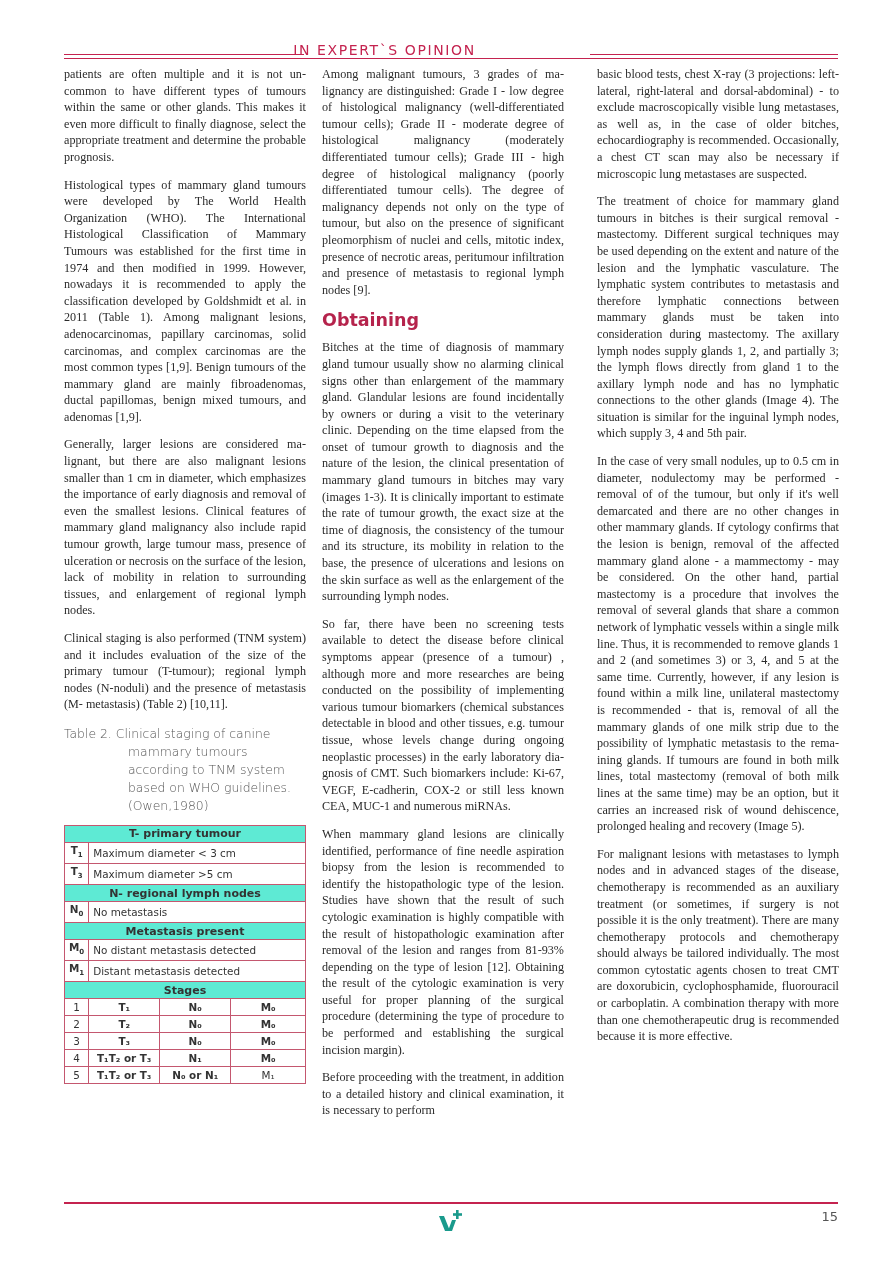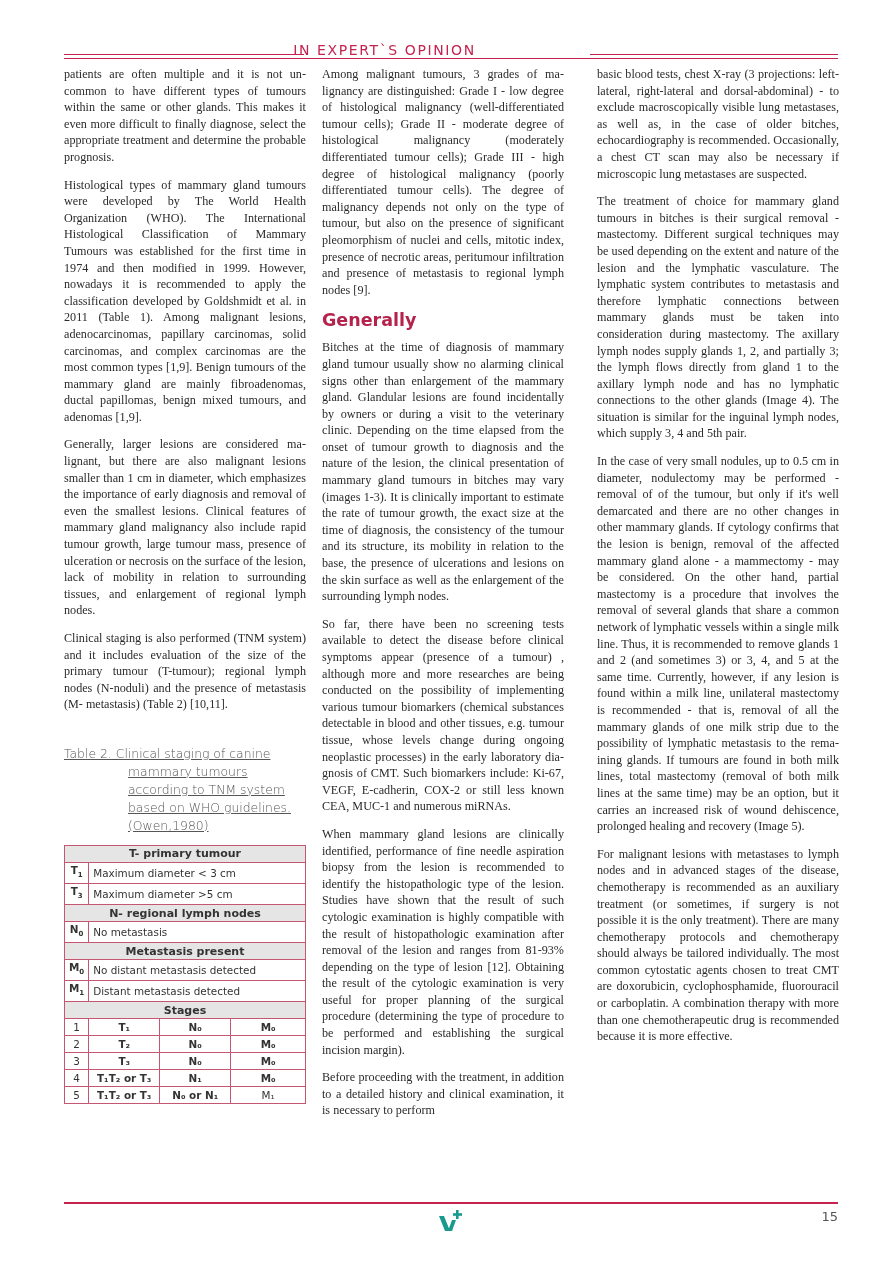--- a/index.html
+++ b/index.html
@@ -15,21 +15,21 @@
   #col2 { left:322px; }
   #col3 { left:597px; }
   h2 { font-family:"DejaVu Sans", "Liberation Sans", sans-serif; font-weight:bold; color:#b5234c;
        font-size:17.5px; margin:8px 0 8px 0; line-height:22px; }
   .caption { font-family:"DejaVu Sans", "Liberation Sans", sans-serif; font-size:12.4px;
              color:#555; line-height:18px; font-weight:300; margin:8px 0 10px 0; }
   .caption .cap-indent { display:block; padding-left:64px; }
   table.tnm { border-collapse:collapse; width:242px; font-family:"DejaVu Sans", "Liberation Sans", sans-serif;
               font-size:10.4px; color:#333; }
   table.tnm td { border:1px solid #c4576f; padding:0 4px; height:16px; line-height:15px; }
-  table.tnm td.sec { background:#e5e5e5; text-align:center; font-weight:bold; color:#333; font-size:11px; }
+  table.tnm td.sec { background:#5eead4; text-align:center; font-weight:bold; color:#333; font-size:11px; }
   table.tnm td.sym { width:15px; text-align:center; font-weight:bold; }
   table.tnm td.c { text-align:center; }
   table.tnm sub { font-size:7px; }
   .foot-line { position:absolute; top:1202px; left:64px; width:774px; height:2px; background:#c4234f; }
   .logo { position:absolute; top:1208px; left:437px; width:28px; height:24px; }
   .page-num { position:absolute; top:1209px; left:800px; width:38px; text-align:right;
               font-family:"DejaVu Sans", "Liberation Sans", sans-serif; font-size:13px; color:#555; }
 </style>
 </head>
 <body>
@@ -38,21 +38,21 @@
 <div class="hdr-line" style="top:54px;left:590px;width:248px;"></div>
 <div class="hdr-line" style="top:58px;left:64px;width:774px;"></div>
 <div class="hdr-title">IN EXPERT`S OPINION</div>
 
 <div class="col" id="col1">
   <p>patients are often multiple and it is not un­common to have different types of tumours within the same or other glands. This makes it even more difficult to finally diagnose, select the appropriate treatment and deter­mine the probable prognosis.</p>
   <p>Histological types of mammary gland tumours were developed by The World Health Organization (WHO). The Inter­national Histological Classification of Mammary Tumours was established for the first time in 1974 and then modified in 1999. However, nowadays it is recommended to apply the classification developed by Gold­shmidt et al. in 2011 (Table 1). Among ma­lignant lesions, adenocarcinomas, papillary carcinomas, solid carcinomas, and complex carcinomas are the most common types [1,9]. Benign tumours of the mammary gland are mainly fibroadenomas, ductal pa­pillomas, benign mixed tumours, and ade­nomas [1,9].</p>
   <p>Generally, larger lesions are considered ma­lignant, but there are also malignant lesions smaller than 1 cm in diameter, which em­phasizes the importance of early diagnosis and removal of even the smallest lesions. Clinical features of mammary gland mali­gnancy also include rapid tumour growth, large tumour mass, presence of ulceration or necrosis on the surface of the lesion, lack of mobility in relation to surrounding tissues, and enlargement of regional lymph nodes.</p>
   <p>Clinical staging is also performed (TNM system) and it includes evaluation of the size of the primary tumour (T-tumour); regional lymph nodes (N-noduli) and the presence of metastasis (M- metastasis) (Table 2) [10,11].</p>
 
-  <div class="caption" style="margin-top:32px;text-decoration:underline;">
+  <div class="caption" style="margin-top:12px;">
     <span>Table 2. Clinical staging of canine</span>
     <span class="cap-indent">mammary tumours</span>
     <span class="cap-indent">according to TNM system</span>
     <span class="cap-indent">based on WHO guidelines.</span>
     <span class="cap-indent">(Owen,1980)</span>
   </div>
 
   <table class="tnm">
     <tbody>
         <tr>
@@ -116,21 +116,21 @@
       <td class="c" style="font-weight:bold;">T₁T₂ or T₃</td>
       <td class="c" style="font-weight:bold;">N₀ or N₁</td>
       <td class="c" style="font-weight:normal;">M₁</td>
     </tr>
   </tbody>
     </table>
 </div>
 
 <div class="col" id="col2">
   <p>Among malignant tumours, 3 grades of ma­lignancy are distinguished: Grade I - low degree of histological malignancy (well-dif­ferentiated tumour cells); Grade II - mode­rate degree of histological malignancy (mo­derately differentiated tumour cells); Grade III - high degree of histological malignancy (poorly differentiated tumour cells). The degree of malignancy depends not only on the type of tumour, but also on the presence of significant pleomorphism of nuclei and cells, mitotic index, presence of necrotic areas, peritumour infiltration and presence of metastasis to regional lymph nodes [9].</p>
-  <h2>Generally</h2>
+  <h2>Obtaining</h2>
   <p>Bitches at the time of diagnosis of mammary gland tumour usually show no alarming clinical signs other than enlargement of the mammary gland. Glandular lesions are found incidentally by owners or during a visit to the veterinary clinic. Depen­ding on the time elapsed from the onset of tumour growth to diagnosis and the nature of the lesion, the clinical presentation of mammary gland tumours in bitches may vary (images 1-3). It is clinically important to estimate the rate of tumour growth, the exact size at the time of diagnosis, the con­sistency of the tumour and its structure, its mobility in relation to the base, the pre­sence of ulcerations and lesions on the skin surface as well as the enlargement of the surrounding lymph nodes.</p>
   <p>So far, there have been no screening tests available to detect the disease before clinical symptoms appear (presence of a tumour) , although more and more researches are being conducted on the possibility of im­plementing various tumour biomarkers (chemical substances detectable in blood and other tissues, e.g. tumour tissue, whose levels change during ongoing neoplastic processes) in the early laboratory dia­gnosis of CMT. Such biomarkers include: Ki-67, VEGF, E-cadherin, COX-2 or still less known CEA, MUC-1 and numerous miRNAs.</p>
   <p>When mammary gland lesions are clini­cally identified, performance of fine needle aspiration biopsy from the lesion is recom­mended to identify the histopathologic type of the lesion. Studies have shown that the result of such cytologic examination is highly compatible with the result of histo­pathologic examination after removal of the lesion and ranges from 81-93% depending on the type of lesion [12]. Obtaining the result of the cytologic examination is very useful for proper planning of the surgical procedure (determining the type of proce­dure to be performed and establishing the surgical incision margin).</p>
   <p>Before proceeding with the treatment, in addition to a detailed history and clinical examination, it is necessary to perform</p>
 </div>
 
 <div class="col" id="col3">
   <p>basic blood tests, chest X-ray (3 projections: left-lateral, right-lateral and dorsal-abdo­minal) - to exclude macroscopically visible lung metastases, as well as, in the case of older bitches, echocardiography is recom­mended. Occasionally, a chest CT scan may also be necessary if microscopic lung meta­stases are suspected.</p>
   <p>The treatment of choice for mammary gland tumours in bitches is their surgical removal - mastectomy. Different surgical techniques may be used depending on the extent and nature of the lesion and the lymphatic va­sculature. The lymphatic system contributes to metastasis and therefore lymphatic con­nections between mammary glands must be taken into consideration during ma­stectomy. The axillary lymph nodes supply glands 1, 2, and partially 3; the lymph flows directly from gland 1  to the axillary lymph node and has no lymphatic connections to the other glands (Image 4). The situation is similar for the inguinal lymph nodes, which supply 3, 4 and 5th pair.</p>
   <p>In the case of very small nodules, up to 0.5 cm in diameter, nodulectomy may be per­formed - removal of  of the tumour, but only if it's well demarcated and there are no other changes in other mammary glands. If cytology confirms that the lesion is benign, removal of the affected mammary gland alone - a mammectomy - may be conside­red. On the other hand, partial mastectomy is a procedure that involves the removal of several glands that share a common network of lymphatic vessels within a single milk line. Thus, it is recommended to remove glands 1 and 2 (and sometimes 3) or 3, 4, and 5 at the same time. Currently, however, if any lesion is found within a milk line, unilateral mastectomy is recommen­ded - that is, removal of all the mammary glands of one milk strip due to the possi­bility of lymphatic metastasis to the rema­ining glands. If tumours are found in both milk lines, total mastectomy (removal of both milk lines at the same time) may be an option, but it carries an increased risk of wound dehiscence, prolonged healing and recovery (Image 5).</p>

